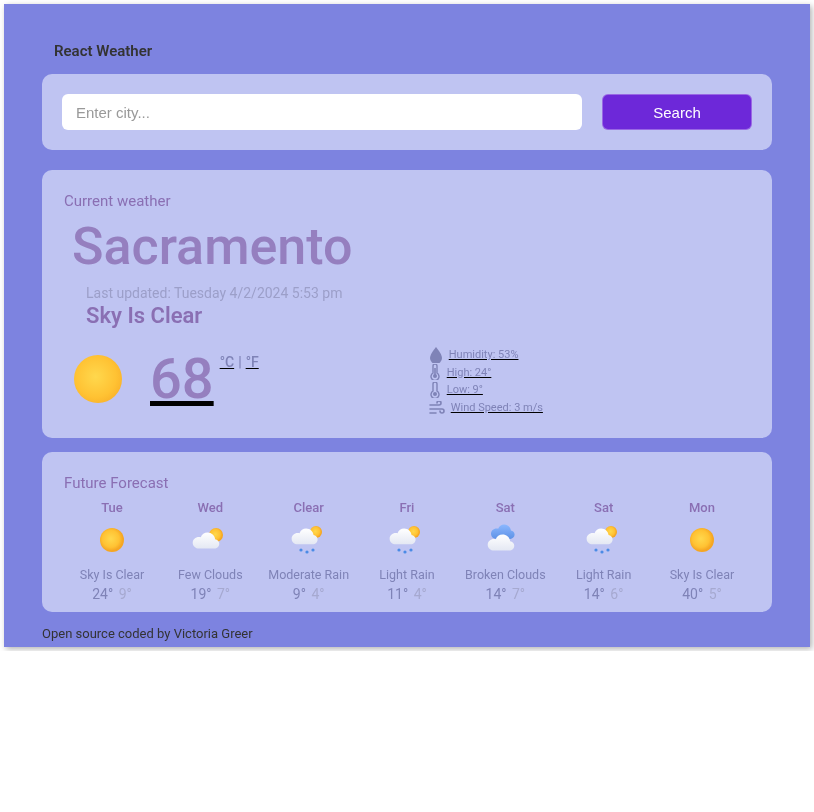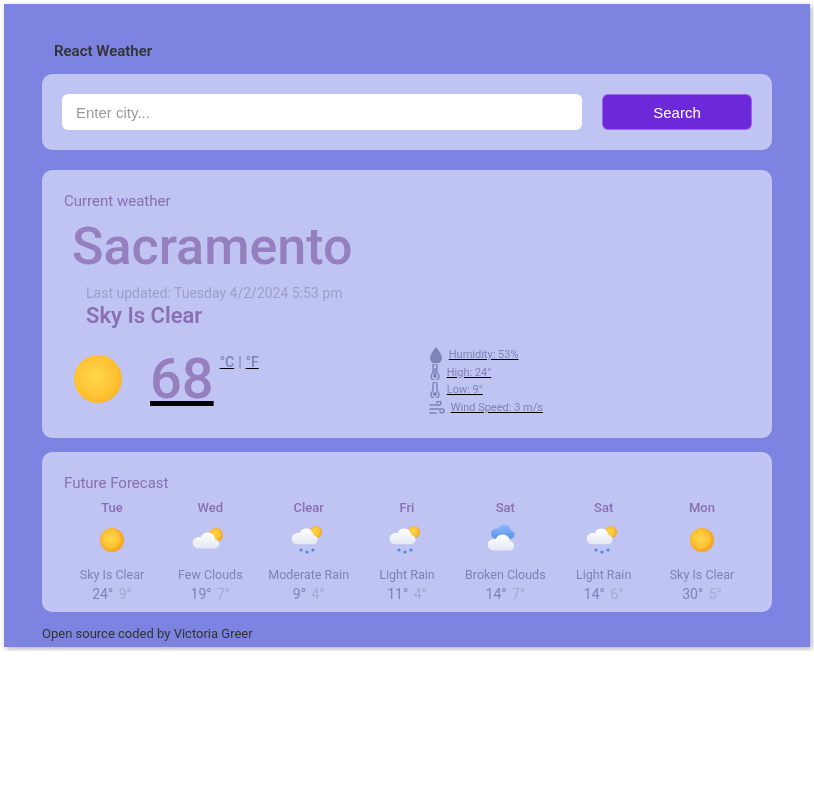--- a/index.html
+++ b/index.html
@@ -300,19 +300,19 @@
           </svg>
           <div class="day-cond">Light Rain</div>
           <div class="day-temps"><span>14°</span> <span class="low">6°</span></div>
         </div>
         <div class="day">
           <div class="day-name">Mon</div>
           <svg class="day-icon" viewBox="0 0 40 34">
             <use href="#ic-sun"></use>
           </svg>
           <div class="day-cond">Sky Is Clear</div>
-          <div class="day-temps"><span>30°</span> <span class="low">5°</span></div>
+          <div class="day-temps"><span>40°</span> <span class="low">5°</span></div>
         </div>
       </div>
   </div>
 
   <div class="footer">Open source coded by Victoria Greer</div>
 </div>
 
 </body></html>

